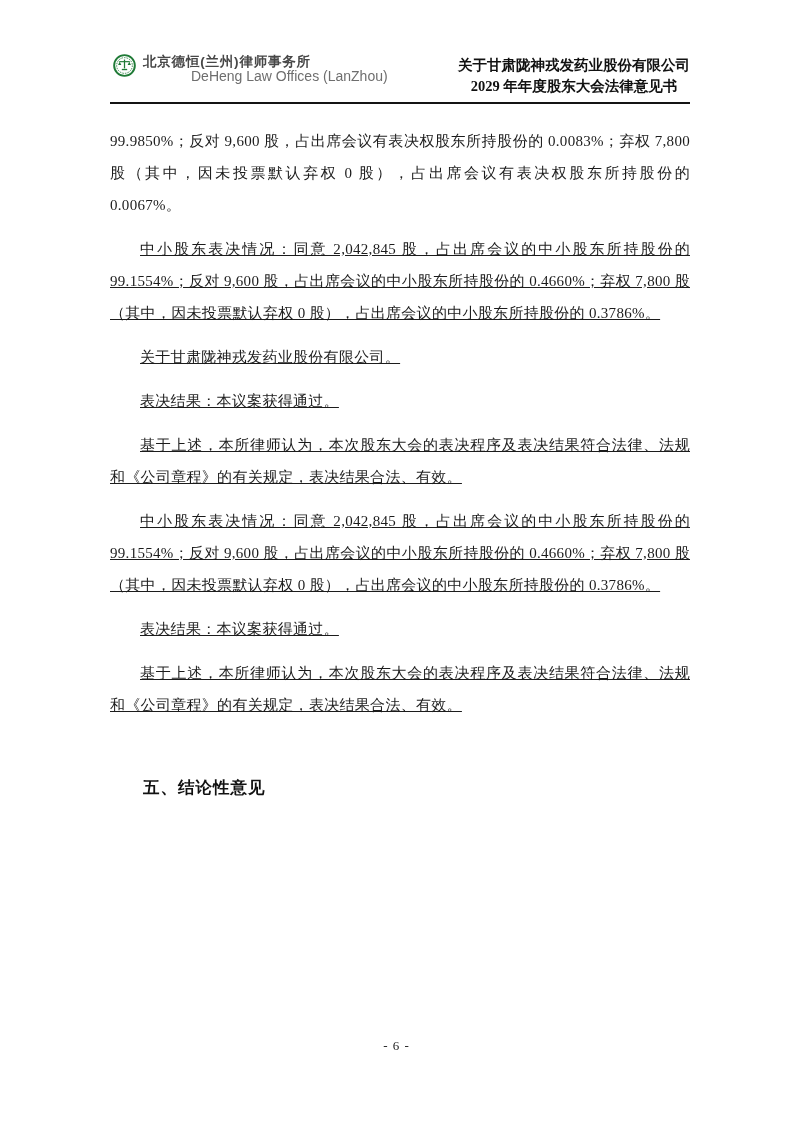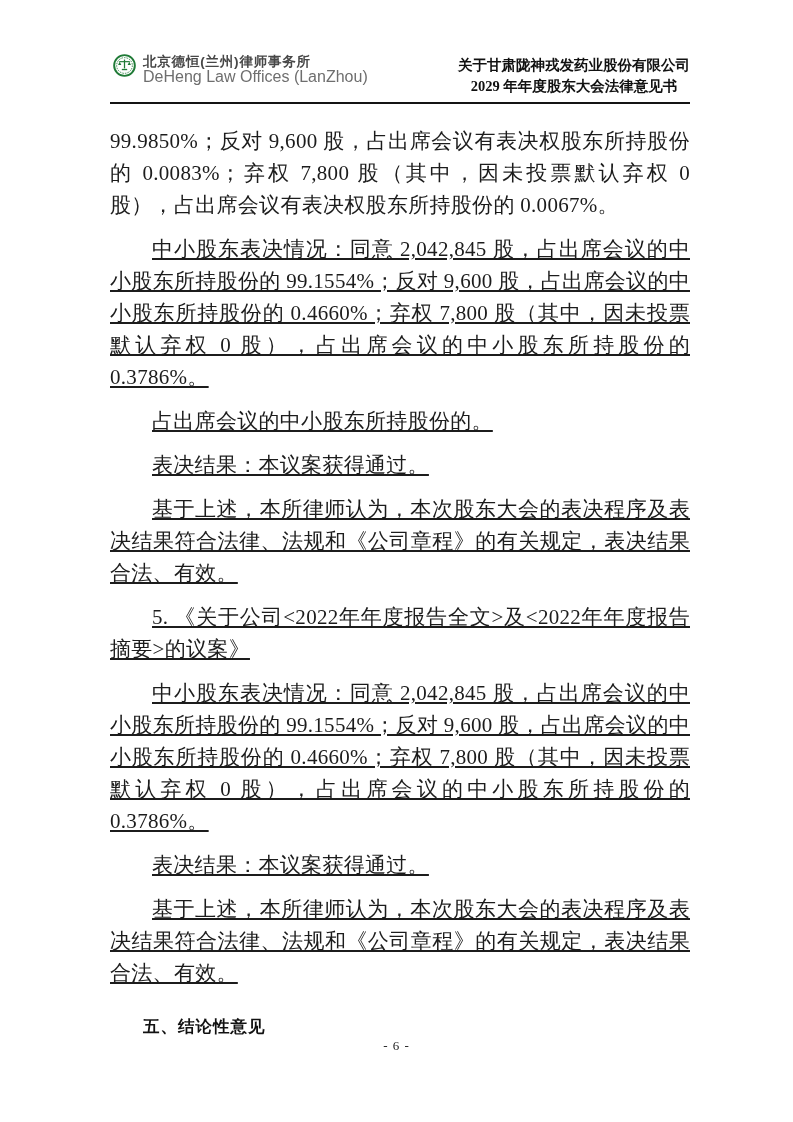--- a/index.html
+++ b/index.html
@@ -38,51 +38,52 @@
   .firm-zh {
     font-family: "Liberation Sans", "DejaVu Sans", sans-serif;
     font-size: 13.5px;
     font-weight: 700;
     color: #474747;
     letter-spacing: 0.8px;
     line-height: 17px;
   }
   .firm-en {
     font-family: "Liberation Sans", "DejaVu Sans", sans-serif;
-    font-size: 16px;
+    font-size: 14px;
     font-weight: 400;
     color: #6e6e6e;
     line-height: 13px;
+    margin-left: 48px;
   }
   .doc-title {
     text-align: center;
     font-size: 14.5px;
     font-weight: 700;
     line-height: 21px;
     color: #111111;
     margin-top: 2px;
   }
   .header-rule {
     border: none;
     border-bottom: 2.5px solid #141414;
     margin: 5px 0 0 0;
     height: 0;
   }
   
   .body-text { padding-top: 21px; }
   .body-text p {
     margin: 0 0 12px 0;
-    font-size: 21px;
+    font-size: 15px;
     line-height: 32px;
     text-align: justify;
     letter-spacing: 0.3px;
   }
   .body-text p.indent { text-indent: 2em; text-decoration: underline; }
   .section-heading {
-    margin-top: 27px;
+    margin-top: 56px;
     font-family: "Liberation Sans", "DejaVu Sans", sans-serif;
     font-weight: 700;
     font-size: 16.5px;
     color: #111111;
     text-indent: 2em;
     letter-spacing: 1px;
   }
   
   .page-number {
     position: absolute;
@@ -122,24 +123,23 @@
       <div class="doc-title">
         <div>关于甘肃陇神戎发药业股份有限公司</div>
         <div>2029 年年度股东大会法律意见书</div>
       </div>
     </div>
     <div class="header-rule"></div>
 
     <div class="body-text">
       <p>99.9850%；反对 9,600 股，占出席会议有表决权股东所持股份的 0.0083%；弃权 7,800 股（其中，因未投票默认弃权 0 股），占出席会议有表决权股东所持股份的 0.0067%。</p>
       <p class="indent">中小股东表决情况：同意 2,042,845 股，占出席会议的中小股东所持股份的 99.1554%；反对 9,600 股，占出席会议的中小股东所持股份的 0.4660%；弃权 7,800 股（其中，因未投票默认弃权 0 股），占出席会议的中小股东所持股份的 0.3786%。</p>
-      <p class="indent">占出席会议的中小股东所持股份的。</p>
+      <p class="indent">关于甘肃陇神戎发药业股份有限公司。</p>
       <p class="indent">表决结果：本议案获得通过。</p>
       <p class="indent">基于上述，本所律师认为，本次股东大会的表决程序及表决结果符合法律、法规和《公司章程》的有关规定，表决结果合法、有效。</p>
-      <p class="indent">5. 《关于公司&lt;2022年年度报告全文&gt;及&lt;2022年年度报告摘要&gt;的议案》</p>
       <p class="indent">中小股东表决情况：同意 2,042,845 股，占出席会议的中小股东所持股份的 99.1554%；反对 9,600 股，占出席会议的中小股东所持股份的 0.4660%；弃权 7,800 股（其中，因未投票默认弃权 0 股），占出席会议的中小股东所持股份的 0.3786%。</p>
       <p class="indent">表决结果：本议案获得通过。</p>
       <p class="indent">基于上述，本所律师认为，本次股东大会的表决程序及表决结果符合法律、法规和《公司章程》的有关规定，表决结果合法、有效。</p>
 
       <div class="section-heading">五、结论性意见</div>
     </div>
   </div>
 
   <div class="page-number">- 6 -</div>
 </div>

